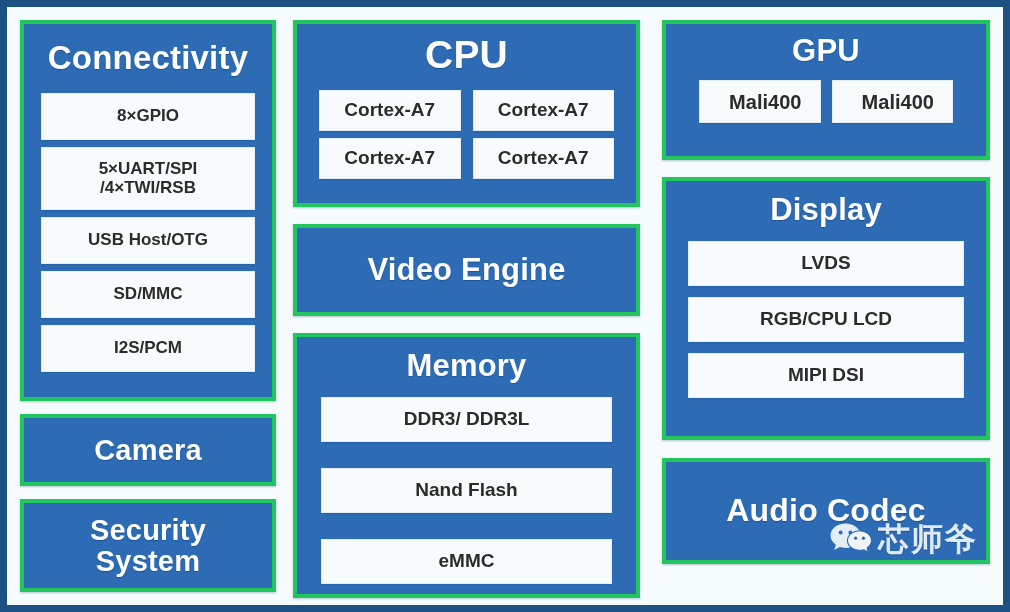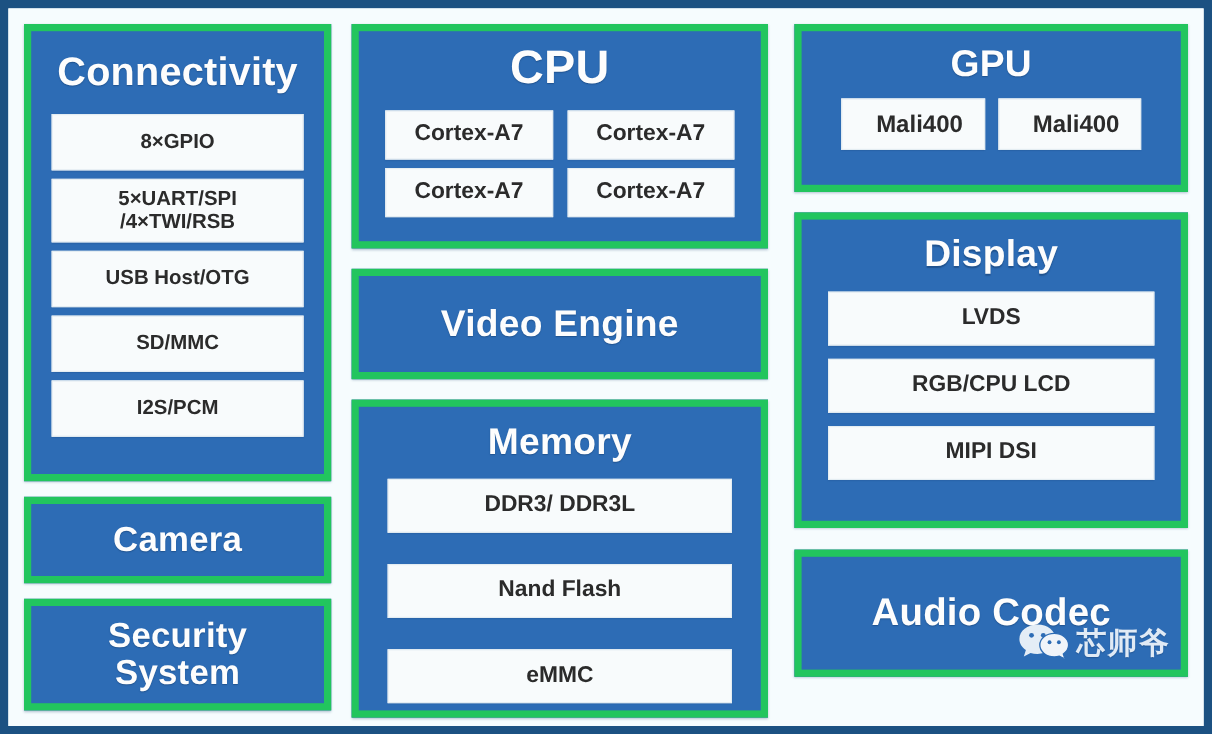--- a/index.html
+++ b/index.html
@@ -40,21 +40,21 @@
     display: flex;
     flex-direction: column;
   }
   #col-left   { left: 13px;  width: 256px; }
   #col-mid    { left: 286px; width: 347px; }
   #col-right  { left: 655px; width: 328px; }
 
   
   .block {
     background: #2d6cb5;
-    border: 6px solid #22c55e;
+    border: 4px solid #22c55e;
     box-sizing: border-box;
     display: flex;
     flex-direction: column;
     align-items: stretch;
     box-shadow: 0 1px 2px rgba(20,60,110,0.30);
   }
   .block-title {
     color: #fdfdfd;
     font-weight: bold;
     text-align: center;
@@ -82,21 +82,21 @@
 
   
   #blk-connectivity {
     margin-top: 13px;
     height: 381px;
     padding: 0 17px 14px 17px;
   }
   #blk-connectivity .block-title { font-size: 33px; margin: 17px 0 18px 0; }
   #blk-connectivity .leaf-stack { gap: 7px; }
   #blk-connectivity .leaf { height: 47px; font-size: 17px; }
-  #blk-connectivity .leaf.two-line { height: 53px; }
+  #blk-connectivity .leaf.two-line { height: 63px; }
 
   #blk-camera {
     margin-top: 13px;
     height: 72px;
     justify-content: center;
   }
   #blk-camera .block-title { font-size: 29px; }
 
   #blk-security {
     margin-top: 13px;
@@ -168,21 +168,21 @@
     right: 9px;
     bottom: 4px;
     display: flex;
     align-items: center;
     gap: 5px;
     opacity: 0.93;
   }
   #watermark .wechat-icon { display: block; }
   #watermark .wm-text {
     color: #eef4fa;
-    font-size: 25px;
+    font-size: 32px;
     font-weight: bold;
     letter-spacing: 1px;
     line-height: 1;
     text-shadow: 0 1px 1px rgba(15,50,95,0.4);
   }
 </style>
 </head>
 <body>
 
 <div id="diagram">

